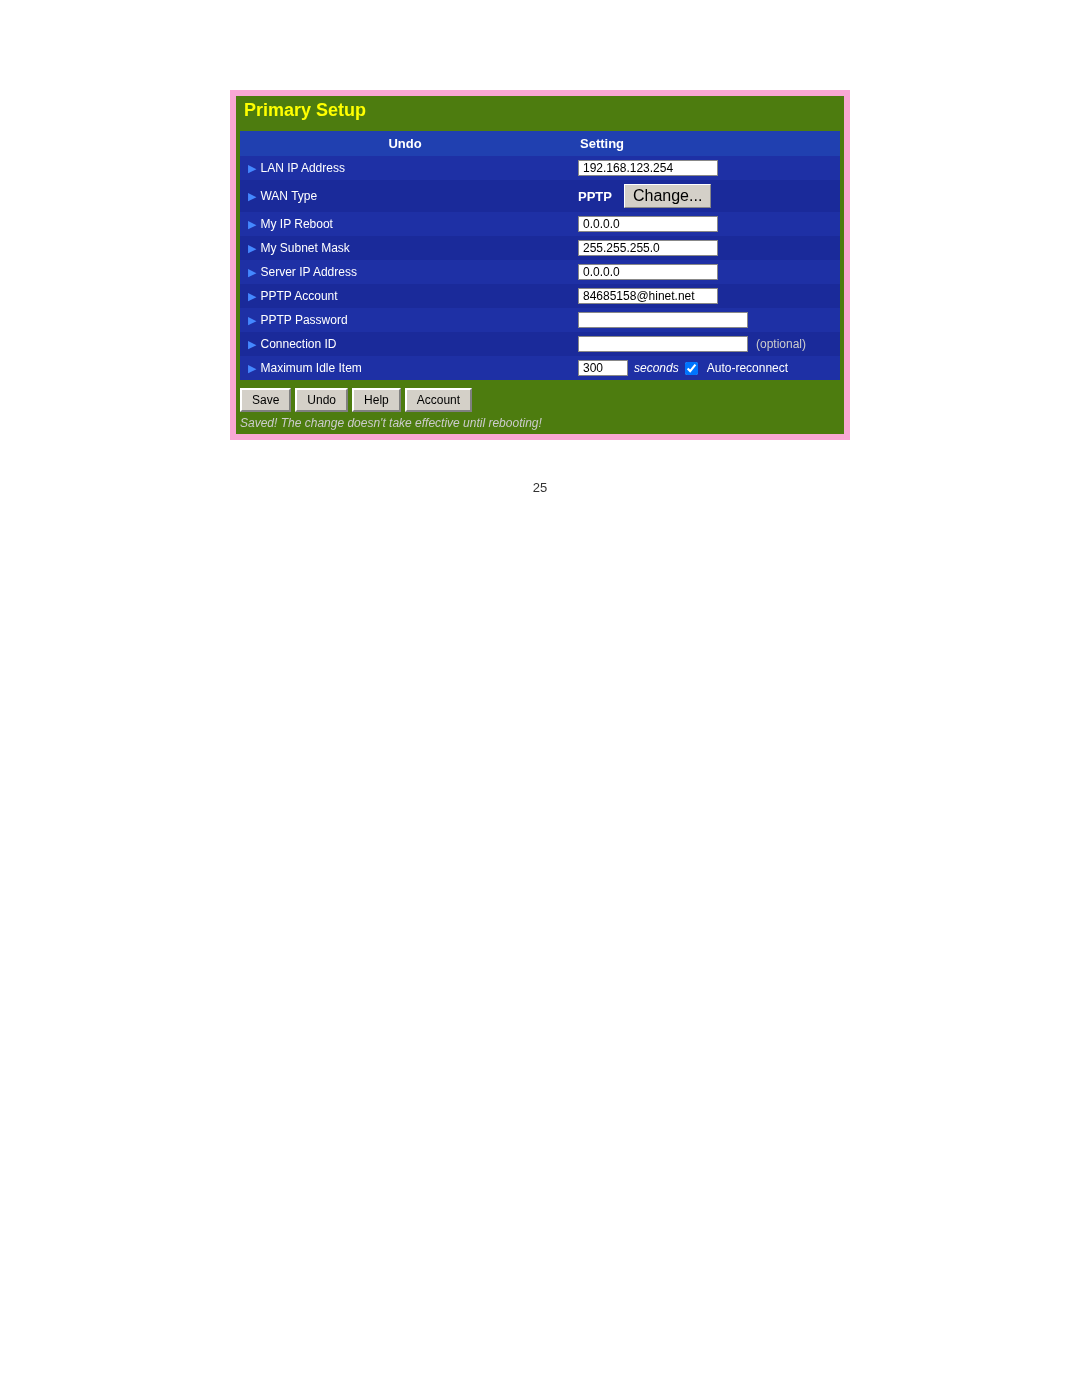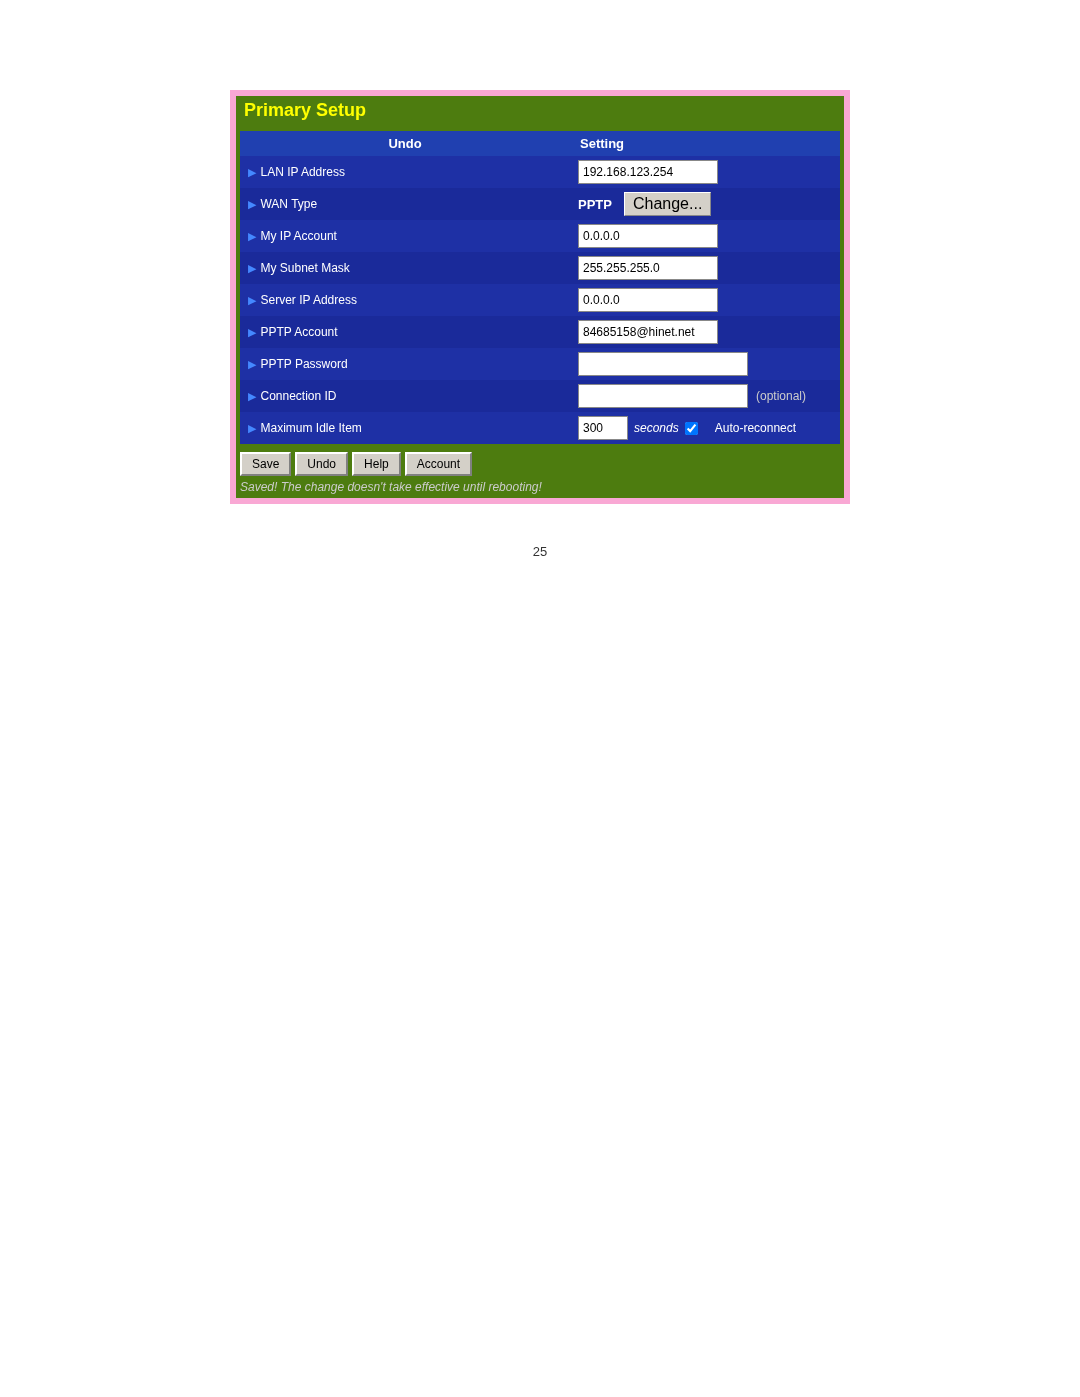--- a/index.html
+++ b/index.html
@@ -89,21 +89,21 @@
       font-size: 11px;
     }
 
     .text-input {
       background: #ffffff;
       border: 1px solid #888;
       padding: 2px 4px;
       font-size: 12px;
       color: #000000;
       width: 140px;
-      height: 24px;
+      height: 16px;
     }
 
     .text-input-wide {
       width: 170px;
     }
 
     .setting-cell {
       text-align: left;
     }
 
@@ -148,21 +148,21 @@
 
     .seconds-label {
       color: #ffffff;
       font-size: 12px;
       font-style: italic;
     }
 
     .checkbox-label {
       display: flex;
       align-items: center;
-      gap: 17px;
+      gap: 9px;
       color: #ffffff;
       font-size: 12px;
     }
 
     .bottom-buttons {
       margin-top: 8px;
       display: flex;
       gap: 4px;
       align-items: flex-end;
     }
@@ -232,21 +232,21 @@
               <div class="wan-type-cell">
                 <span class="wan-label">PPTP</span>
                 <button class="change-btn">Change...</button>
               </div>
             </td>
           </tr>
           <tr class="table-row">
             <td>
               <div class="row-label">
                 <span class="arrow-icon">▶</span>
-                <span>My IP Account</span>
+                <span>My IP Reboot</span>
               </div>
             </td>
             <td class="setting-cell"><input class="text-input" type="text" value="0.0.0.0" style=""></td>
           </tr>
           <tr class="table-row">
             <td>
               <div class="row-label">
                 <span class="arrow-icon">▶</span>
                 <span>My Subnet Mask</span>
               </div>

